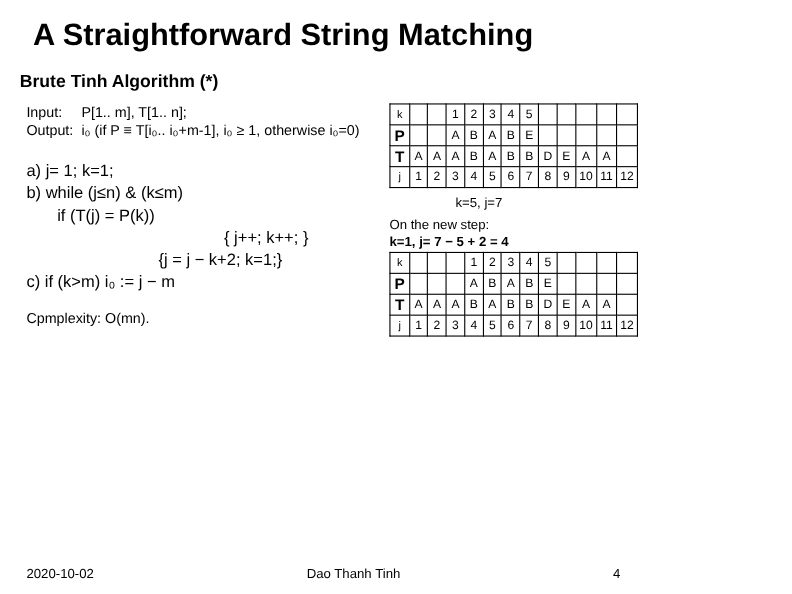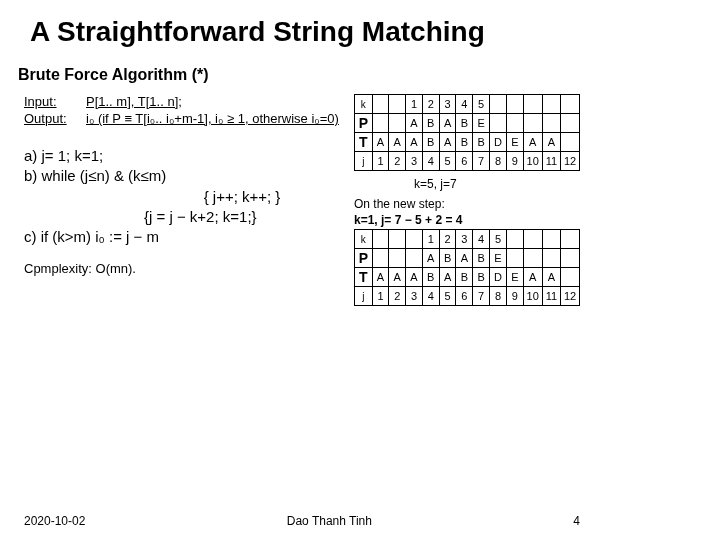--- a/index.html
+++ b/index.html
@@ -32,23 +32,21 @@
   .cols {
     display: flex;
     gap: 14px;
   }
   .left {
     width: 316px;
     font-size: 13px;
   }
   .left .io {
     display: flex;
-    gap: 12px;
     margin-bottom: 2px;
-    text-decoration: underline;
   }
   .left .io .lbl {
     width: 50px;
   }
   .left .steps {
     margin-top: 20px;
     font-size: 15px;
     line-height: 1.35;
   }
   .left .complexity {
@@ -80,47 +78,48 @@
     width: 14px;
   }
   .note {
     font-size: 12px;
     margin: 6px 0 2px 0;
   }
   .footer {
     position: absolute;
     bottom: 12px;
     left: 24px;
-    right: 24px;
+    right: 40px;
     display: flex;
     justify-content: space-between;
     font-size: 12px;
   }
 </style>
 </head>
 <body>
 
 <div class="slide">
   <h1 class="title">A Straightforward String Matching</h1>
-  <div class="subtitle">Brute Force Algorithm (*)</div>
+  <div class="subtitle">Brute Tinh Algorithm (*)</div>
 
   <div class="cols">
     <div class="left">
       <div class="io">
         <div class="lbl">Input:</div>
         <div>P[1.. m], T[1.. n];</div>
       </div>
       <div class="io">
         <div class="lbl">Output:</div>
         <div>i₀ (if P ≡ T[i₀.. i₀+m-1], i₀ ≥ 1, otherwise i₀=0)</div>
       </div>
 
       <div class="steps">
         <div>a) j= 1;  k=1;</div>
         <div>b) while (j≤n) &amp; (k≤m)</div>
+        <div style="padding-left:28px;"><span>if  (T(j) = P(k))</span></div>
         <div style="padding-left:120px;text-align:center;"><span>{ j++; k++; }</span></div>
         <div style="padding-left:120px;"><span>{j = j − k+2; k=1;}</span></div>
         <div>c) if  (k&gt;m)  i₀ := j − m</div>
       </div>
 
       <div class="complexity">Cpmplexity:   O(mn).</div>
     </div>
 
     <div class="right">
       <table class="algo">

